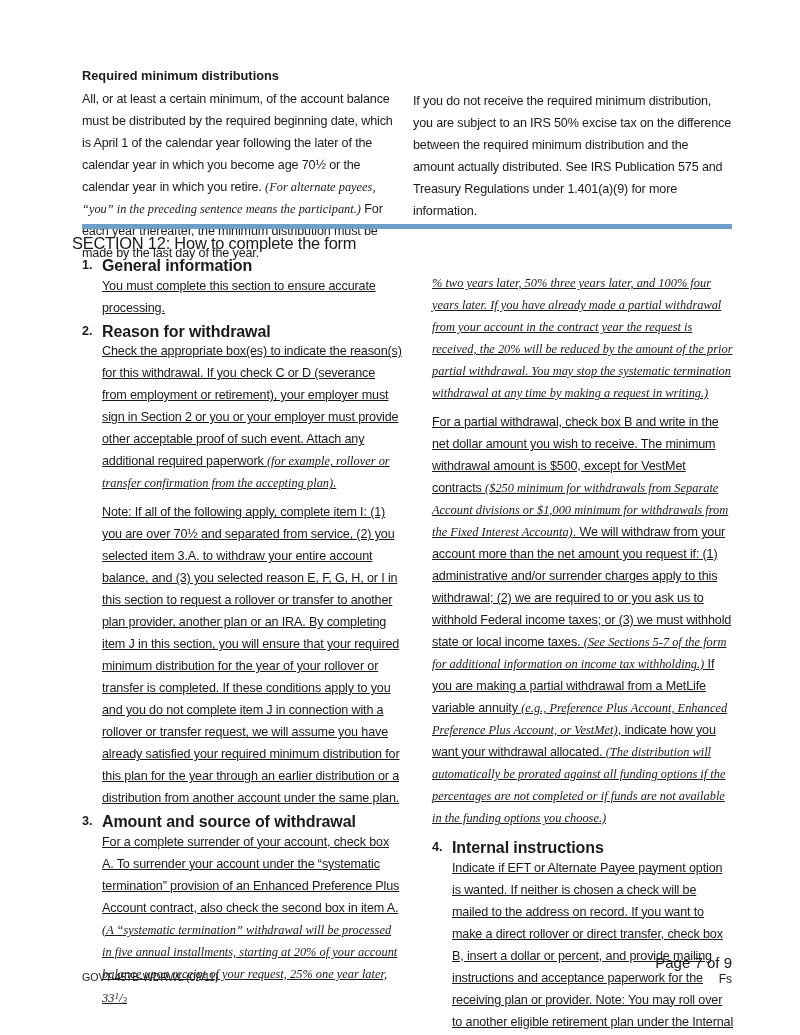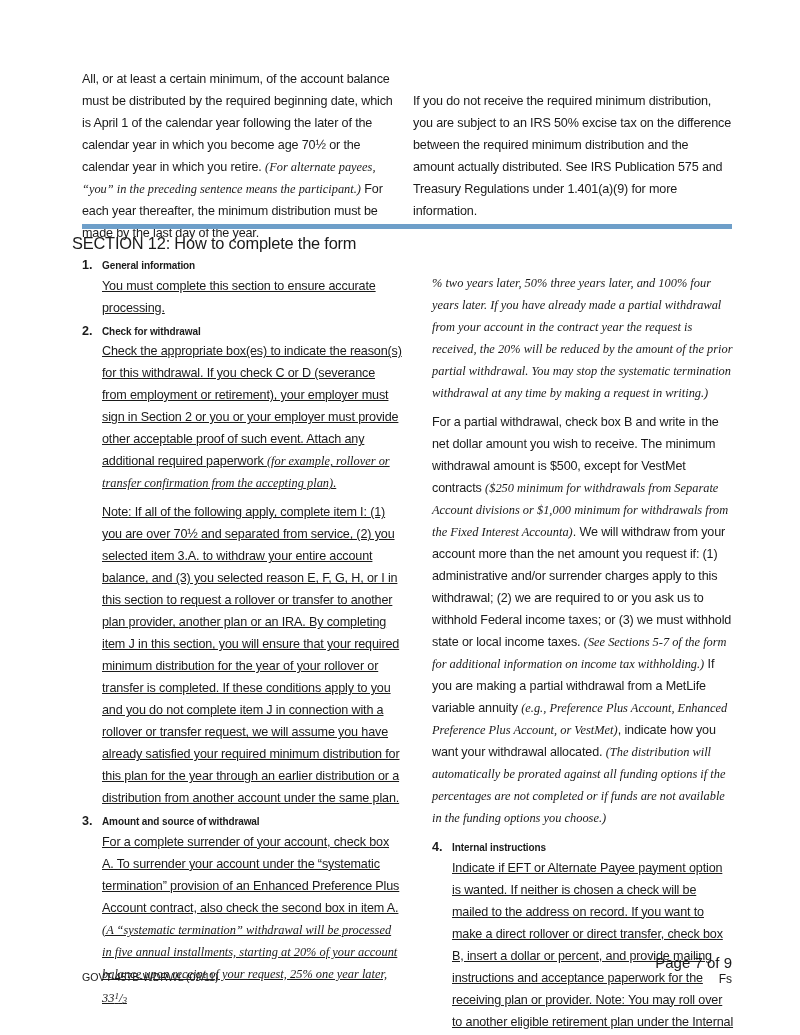--- a/index.html
+++ b/index.html
@@ -103,35 +103,36 @@
   }
   .item-num {
     width: 20px;
     flex: 0 0 20px;
     font-weight: bold;
     font-size: 12.6px;
     line-height: 15.6px;
   }
   .item-title {
     font-weight: bold;
-    font-size: 10px;
+    font-size: 16px;
     line-height: 15.6px;
     letter-spacing: -0.1px;
   }
   .item-body {
     margin-left: 20px;
   }
   .item-body p {
     margin: 0 0 7px 0;
     text-decoration: underline;
   }
   .item-body p:last-child { margin-bottom: 0; }
 
   .col-right > .item-body-cont {
     margin-left: 20px;
+    text-decoration: underline;
   }
   .col-right > .item-body-cont p {
     margin: 0 0 7px 0;
   }
 
   .frac {
     font-size: 0.72em;
     vertical-align: 0.33em;
   }
   .frac-d {
@@ -163,20 +164,21 @@
   }
 </style>
 </head>
 <body>
 
 <div class="page">
 
   <div class="top-block">
 
     <div class="col-left-top">
+      <div class="top-heading">Required minimum distributions</div>
       <p class="body-txt top-para"><span>All, or at least a certain minimum, of the account balance must be distributed by the required beginning date, which is April 1 of the calendar year following the later of the calendar year in which you become age 70½ or the calendar year in which you retire. </span><span class="ital">(For alternate payees, “you” in the preceding sentence means the participant.)</span><span> For each year thereafter, the minimum distribution must be made by the last day of the year.</span></p>
     </div>
 
     <div class="col-right-top">
       <p class="body-txt top-para">If you do not receive the required minimum distribution, you are subject to an IRS 50% excise tax on the difference between the required minimum distribution and the amount actually distributed. See IRS Publication 575 and Treasury Regulations under 1.401(a)(9) for more information.</p>
     </div>
 
   </div>
 
   <div class="divider-bar" style="background: rgb(110, 159, 201);"></div>
@@ -193,21 +195,21 @@
       <div class="item-body body-txt">
         <p>You must complete this section to ensure accurate processing.</p>
       </div>
     </div>
 
     <div style="height:5px"></div>
 
     <div class="item">
       <div class="item-head">
         <span class="item-num">2.</span>
-        <span class="item-title">Check for withdrawal</span>
+        <span class="item-title">Reason for withdrawal</span>
       </div>
       <div class="item-body body-txt">
         <p><span>Check the appropriate box(es) to indicate the reason(s) for this withdrawal. If you check C or D (severance from employment or retirement), your employer must sign in Section 2 or you or your employer must provide other acceptable proof of such event. Attach any additional required paperwork </span><span class="ital">(for example, rollover or transfer confirmation from the accepting plan).</span></p>
         <p>Note: If all of the following apply, complete item I: (1) you are over 70½ and separated from service, (2) you selected item 3.A. to withdraw your entire account balance, and (3) you selected reason E, F, G, H, or I in this section to request a rollover or transfer to another plan provider, another plan or an IRA. By completing item J in this section, you will ensure that your required minimum distribution for the year of your rollover or transfer is completed. If these conditions apply to you and you do not complete item J in connection with a rollover or transfer request, we will assume you have already satisfied your required minimum distribution for this plan for the year through an earlier distribution or a distribution from another account under the same plan.</p>
       </div>
     </div>
 
     <div style="height:5px"></div>
 
     <div class="item">

